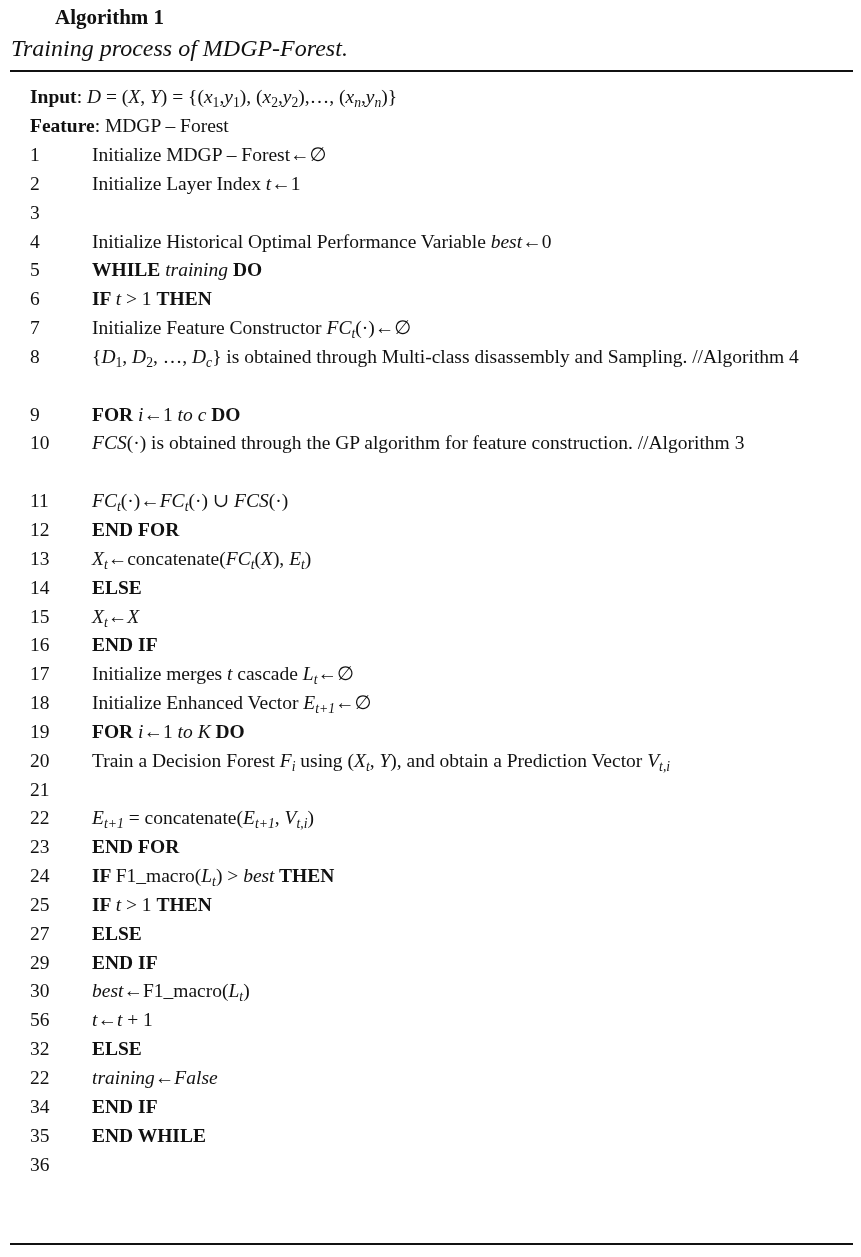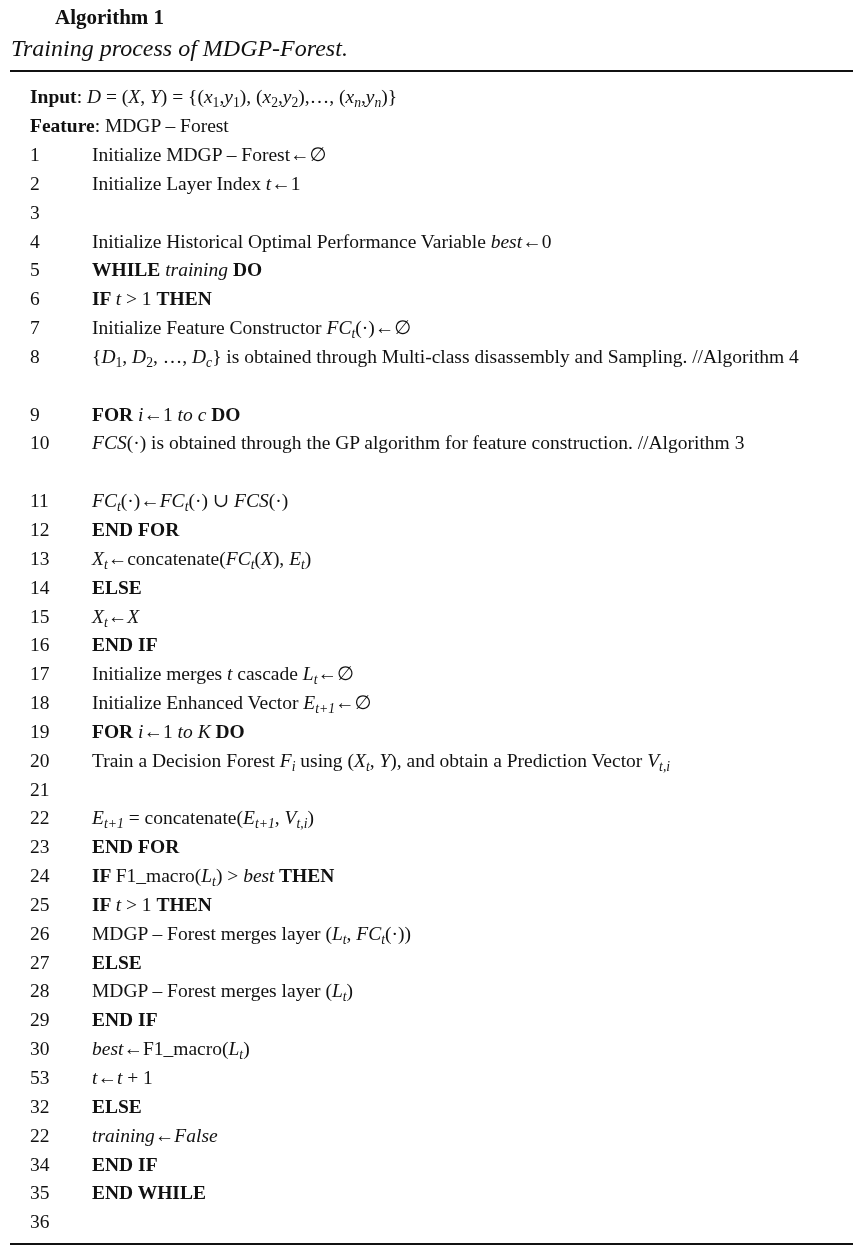--- a/index.html
+++ b/index.html
@@ -139,41 +139,33 @@
     </div>
     <div class="step">
       <span class="num">24</span>
       <span class="body"><span class="b">IF </span><span>F1_macro(</span><span class="i">L</span><sub class="i">t</sub><span>) &gt; </span><span class="i">best</span><span class="b"> THEN</span></span>
     </div>
     <div class="step">
       <span class="num">25</span>
       <span class="body"><span class="b">IF </span><span class="i">t</span><span> &gt; 1 </span><span class="b">THEN</span></span>
     </div>
     <div class="step">
-      <span class="num">26</span>
-      <span class="body"><span>MDGP – Forest merges layer (</span><span class="i">L</span><sub class="i">t</sub><span>, </span><span class="i">FC</span><sub class="i">t</sub><span>(·))</span></span>
-    </div>
-    <div class="step">
       <span class="num">27</span>
       <span class="body"><span class="b">ELSE</span></span>
-    </div>
-    <div class="step">
-      <span class="num">28</span>
-      <span class="body"><span>MDGP – Forest merges layer (</span><span class="i">L</span><sub class="i">t</sub><span>)</span></span>
     </div>
     <div class="step">
       <span class="num">29</span>
       <span class="body"><span class="b">END IF</span></span>
     </div>
     <div class="step">
       <span class="num">30</span>
       <span class="body"><span class="i">best</span><span>←F1_macro(</span><span class="i">L</span><sub class="i">t</sub><span>)</span></span>
     </div>
     <div class="step">
-      <span class="num">53</span>
+      <span class="num">56</span>
       <span class="body"><span class="i">t</span><span>←</span><span class="i">t</span><span> + 1</span></span>
     </div>
     <div class="step">
       <span class="num">32</span>
       <span class="body"><span class="b">ELSE</span></span>
     </div>
     <div class="step">
       <span class="num">22</span>
       <span class="body"><span class="i">training</span><span>←</span><span class="i">False</span></span>
     </div>

